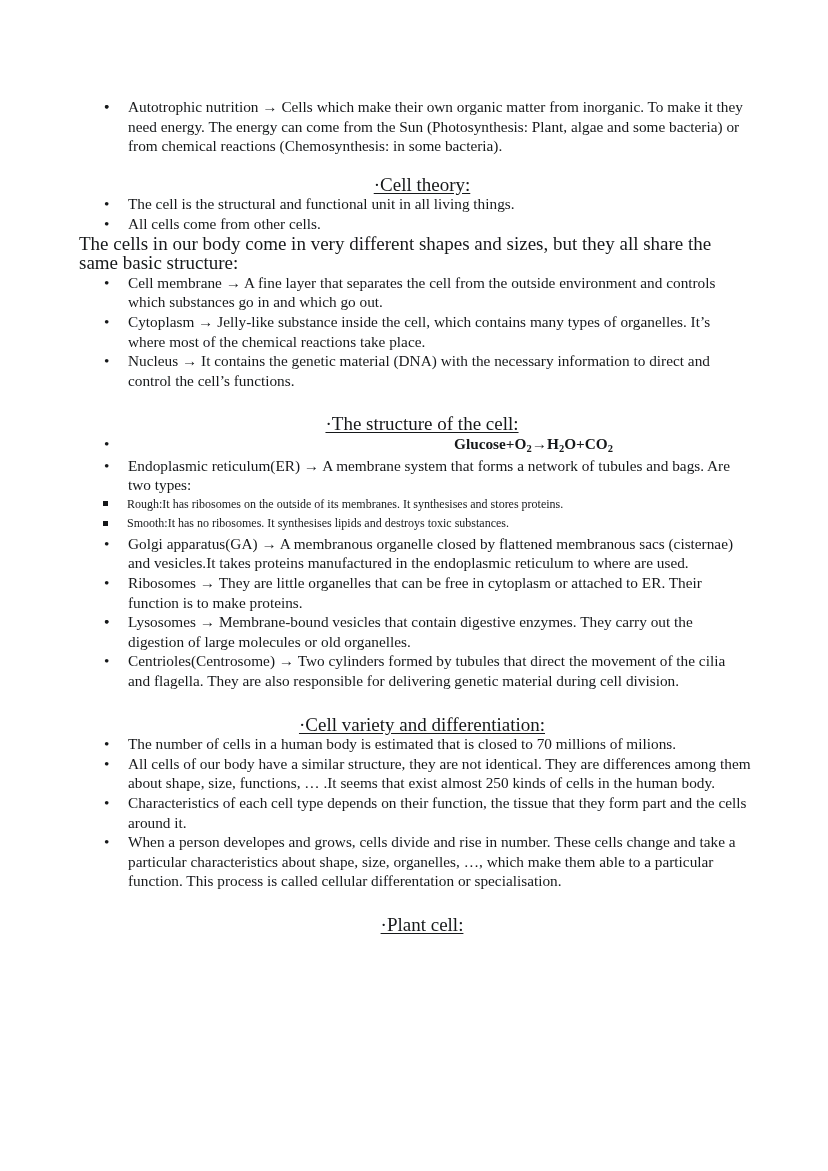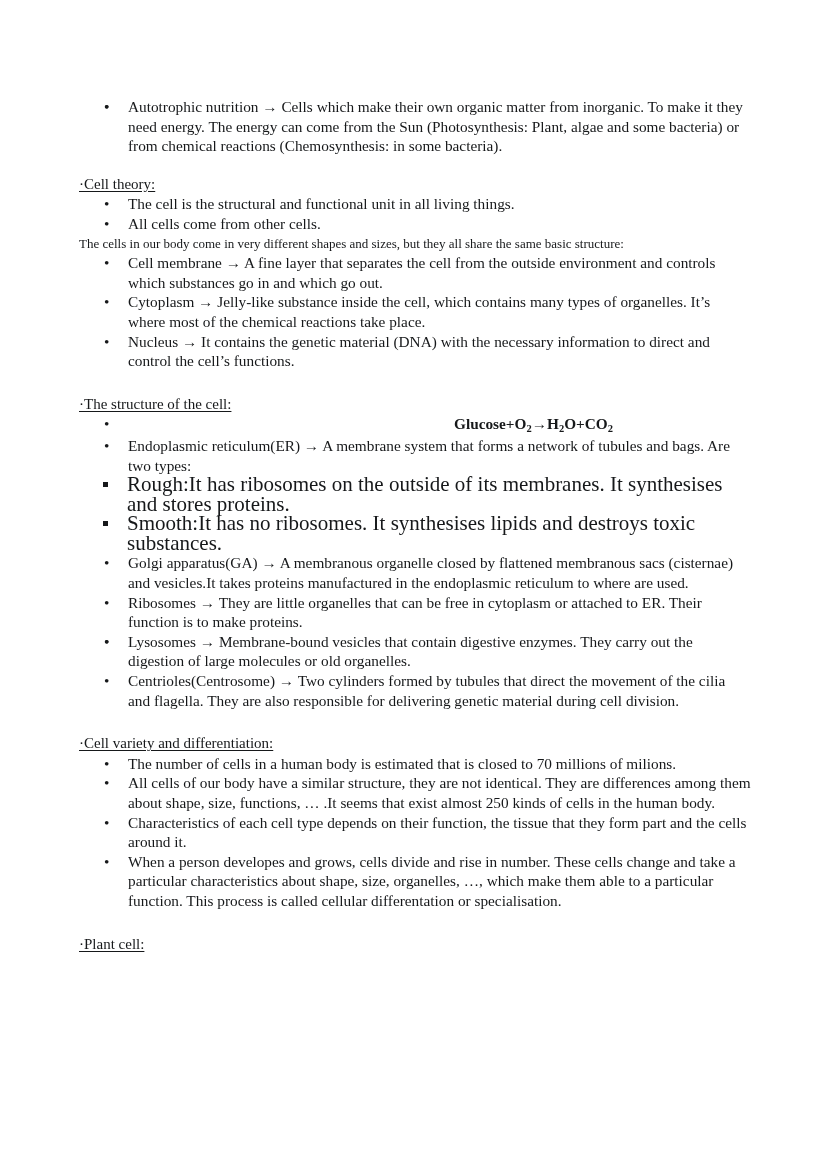--- a/index.html
+++ b/index.html
@@ -23,30 +23,31 @@
   }
   .content {
     position: absolute;
     left: 79px;
     top: 78px;
     width: 672px;
   }
 
   
   .para {
-    font-size: 13px;
+    font-size: 19px;
     line-height: 19.6px;
     text-align: left;
   }
 
   
   .heading {
-    font-size: 15px;
-    line-height: 19.6px;
-    margin-left: 0px;
+    font-size: 19px;
+    line-height: 19.6px;
+    margin-left: 14px;
+    text-align: center;
   }
   .heading .h-inner {
     text-decoration: underline;
     text-underline-offset: 1.5px;
   }
 
   
   ul.lvl1 {
     list-style: none;
     margin: 0;
@@ -68,21 +69,21 @@
 
   
   ul.lvl2 {
     list-style: none;
     margin: 0;
     padding: 0;
   }
   ul.lvl2 > li {
     position: relative;
     padding-left: 48px;
-    font-size: 21px;
+    font-size: 12px;
     line-height: 19.6px;
   }
   ul.lvl2 > li > .mk2 {
     position: absolute;
     left: 24px;
     top: 6.5px;
     width: 5px;
     height: 5px;
     background: #16181a;
   }

